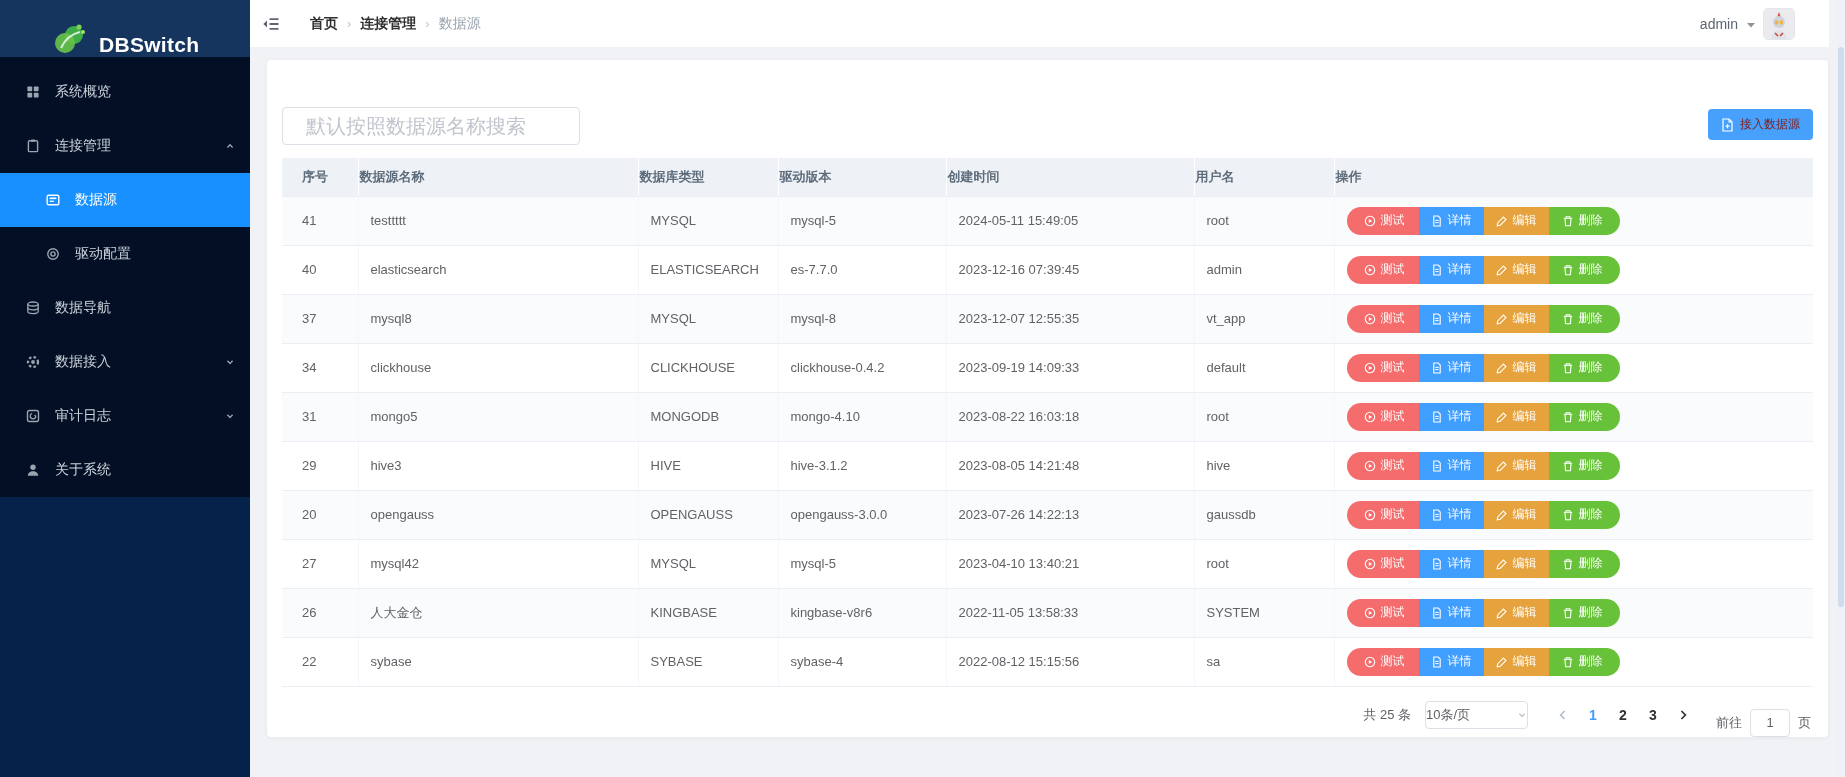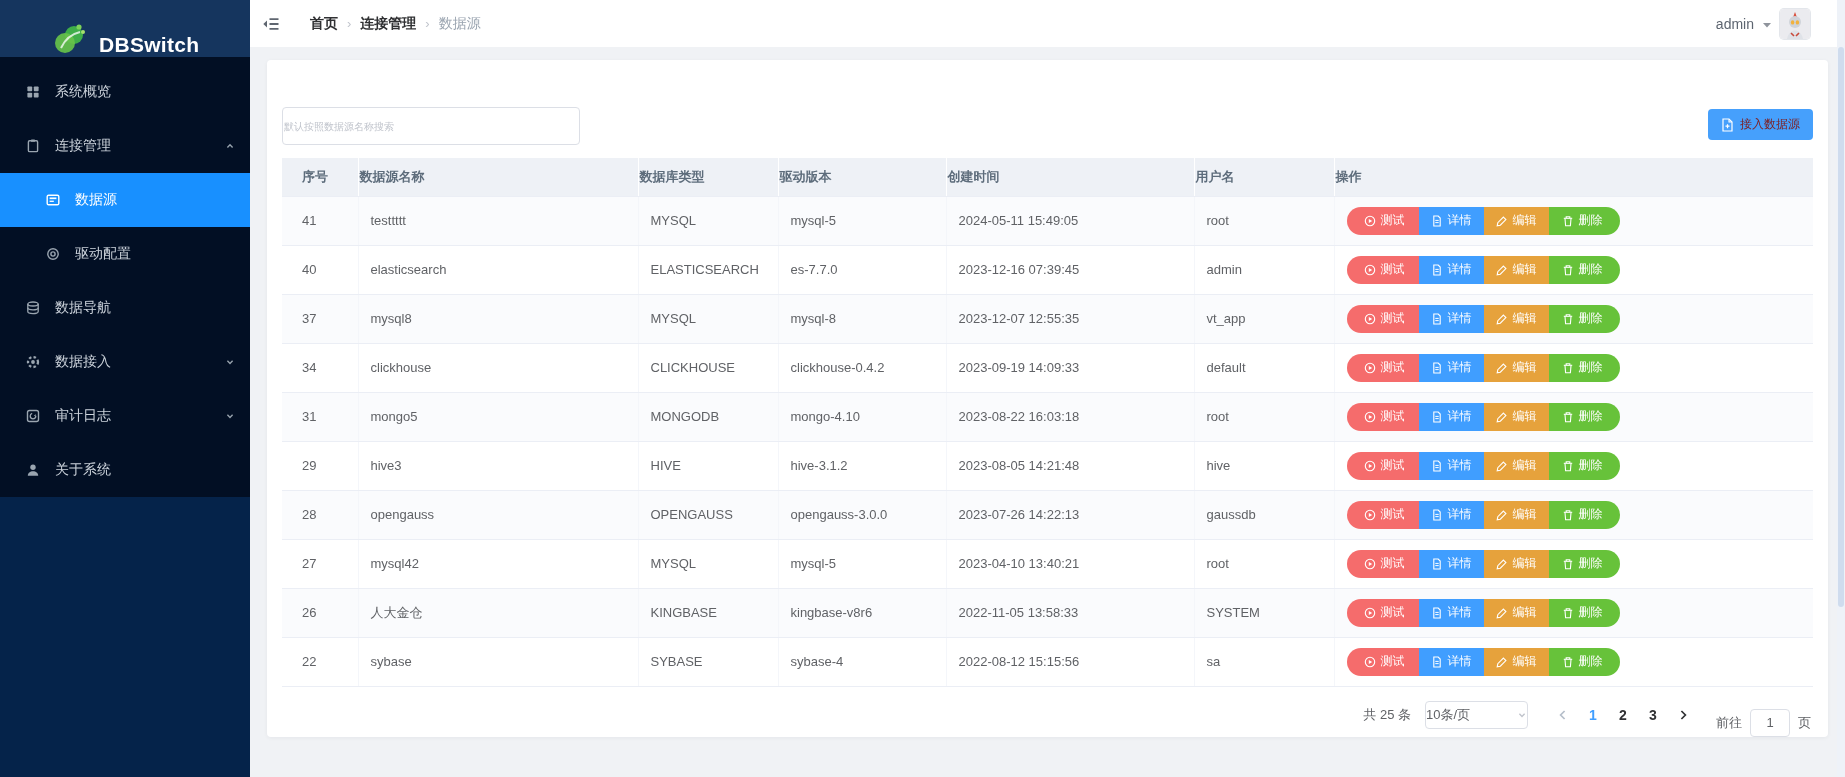--- a/index.html
+++ b/index.html
@@ -11,35 +11,35 @@
   .logo-bar{height:57px;background:#15355e;display:flex;align-items:flex-end;padding-left:52px;gap:11px;cursor:pointer;}
   .logo-text{color:#ffffff;font-size:21px;font-weight:bold;letter-spacing:.3px;}
   .menu{background:#020f24;padding-top:8px;height:440px;}
   .mi{height:54px;display:flex;align-items:center;padding-left:25px;gap:14px;color:#ccd3db;font-size:14px;cursor:pointer;position:relative;}
   .mi.sub{padding-left:45px;}
   .mi.active{background:#1890ff;color:#ffffff;}
   .mi .chev{position:absolute;right:15px;top:50%;transform:translateY(-50%);display:flex;}
   .mi .ico{display:flex;align-items:center;}
 
   
-  .topbar{position:absolute;left:250px;top:0;right:0;height:47px;background:#ffffff;display:flex;align-items:center;padding:0 35px 0 12px;}
+  .topbar{position:absolute;left:250px;top:0;right:16px;height:47px;background:#ffffff;display:flex;align-items:center;padding:0 35px 0 12px;}
   .fold{display:flex;cursor:pointer;}
   .crumbs{margin-left:30px;display:flex;align-items:center;gap:9px;font-size:14px;}
   .crumb-strong{color:#303133;font-weight:700;cursor:pointer;}
   .crumb-last{color:#9aa4b0;}
   .sep{color:#c0c4cc;font-size:13px;}
   .user{margin-left:auto;display:flex;align-items:center;gap:8px;}
   .user-name{color:#5d6570;font-size:14px;cursor:pointer;}
   .caret{display:flex;margin-top:2px;}
   .avatar{width:30px;height:30px;border-radius:4px;overflow:hidden;cursor:pointer;box-shadow:0 0 0 1px #e3e6eb;}
 
   
   .content{position:absolute;left:250px;top:47px;right:0;bottom:0;background:#f0f2f5;}
   .card{margin:13px 17px;background:#ffffff;border-radius:4px;height:677px;padding:47px 15px 0;box-shadow:0 1px 4px rgba(0,21,41,.05);position:relative;}
-  .search-input{width:298px;height:38px;border:1px solid #dcdfe6;border-radius:4px;padding:0 1px;font-size:10px;color:#606266;outline:none;background:#fff;}
+  .search-input{width:298px;height:38px;border:1px solid #dcdfe6;border-radius:4px;padding:0 23px;font-size:20px;color:#606266;outline:none;background:#fff;}
   .search-input::placeholder{color:#c0c4cc;}
   .add-btn{position:absolute;right:15px;top:49px;height:31px;display:inline-flex;align-items:center;gap:6px;background:#46a0fc;color:#7f1d1d;border:none;border-radius:4px;padding:0 13px;font-size:12px;cursor:pointer;}
 
   
   table{width:100%;border-collapse:collapse;table-layout:fixed;margin-top:13px;}
   th{height:38px;background:#eef1f6;font-size:13px;font-weight:700;color:#5d6c7b;text-align:left;padding-left:1px;border-right:1px solid #ffffff;border-bottom:1px solid #ebeef5;}
   td{height:49px;font-size:13px;color:#606266;padding-left:12px;border-bottom:1px solid #ebeef5;border-right:1px solid #f4f6fa;background-clip:padding-box;}
   th:first-child,td:first-child{padding-left:20px;}
   th:last-child,td:last-child{border-right:none;}
   tbody tr:nth-child(odd) td{background-color:#fafbfd;}
@@ -501,21 +501,21 @@
                     <path d="M4.2 3.1 v-1.3 h3.6 v1.3" fill="none" stroke="#ffffff" stroke-width="1.1"></path>
                     <path d="M3 3.5 l.6 7.3 h4.8 l.6-7.3" fill="none" stroke="#ffffff" stroke-width="1.1"></path>
                   </svg>
           <span>删除</span>
         </button>
       </div>
     </td>
   </tr>
 
   <tr>
-    <td>28</td>
+    <td>20</td>
     <td>opengauss</td>
     <td>OPENGAUSS</td>
     <td>opengauss-3.0.0</td>
     <td>2023-07-26 14:22:13</td>
     <td>gaussdb</td>
     <td>
       <div class="btn-group">
         <button class="abtn test">
           <svg width="12" height="12" viewBox="0 0 12 12">
                     <circle cx="6" cy="6" r="4.7" fill="none" stroke="#ffffff" stroke-width="1.1"></circle>

